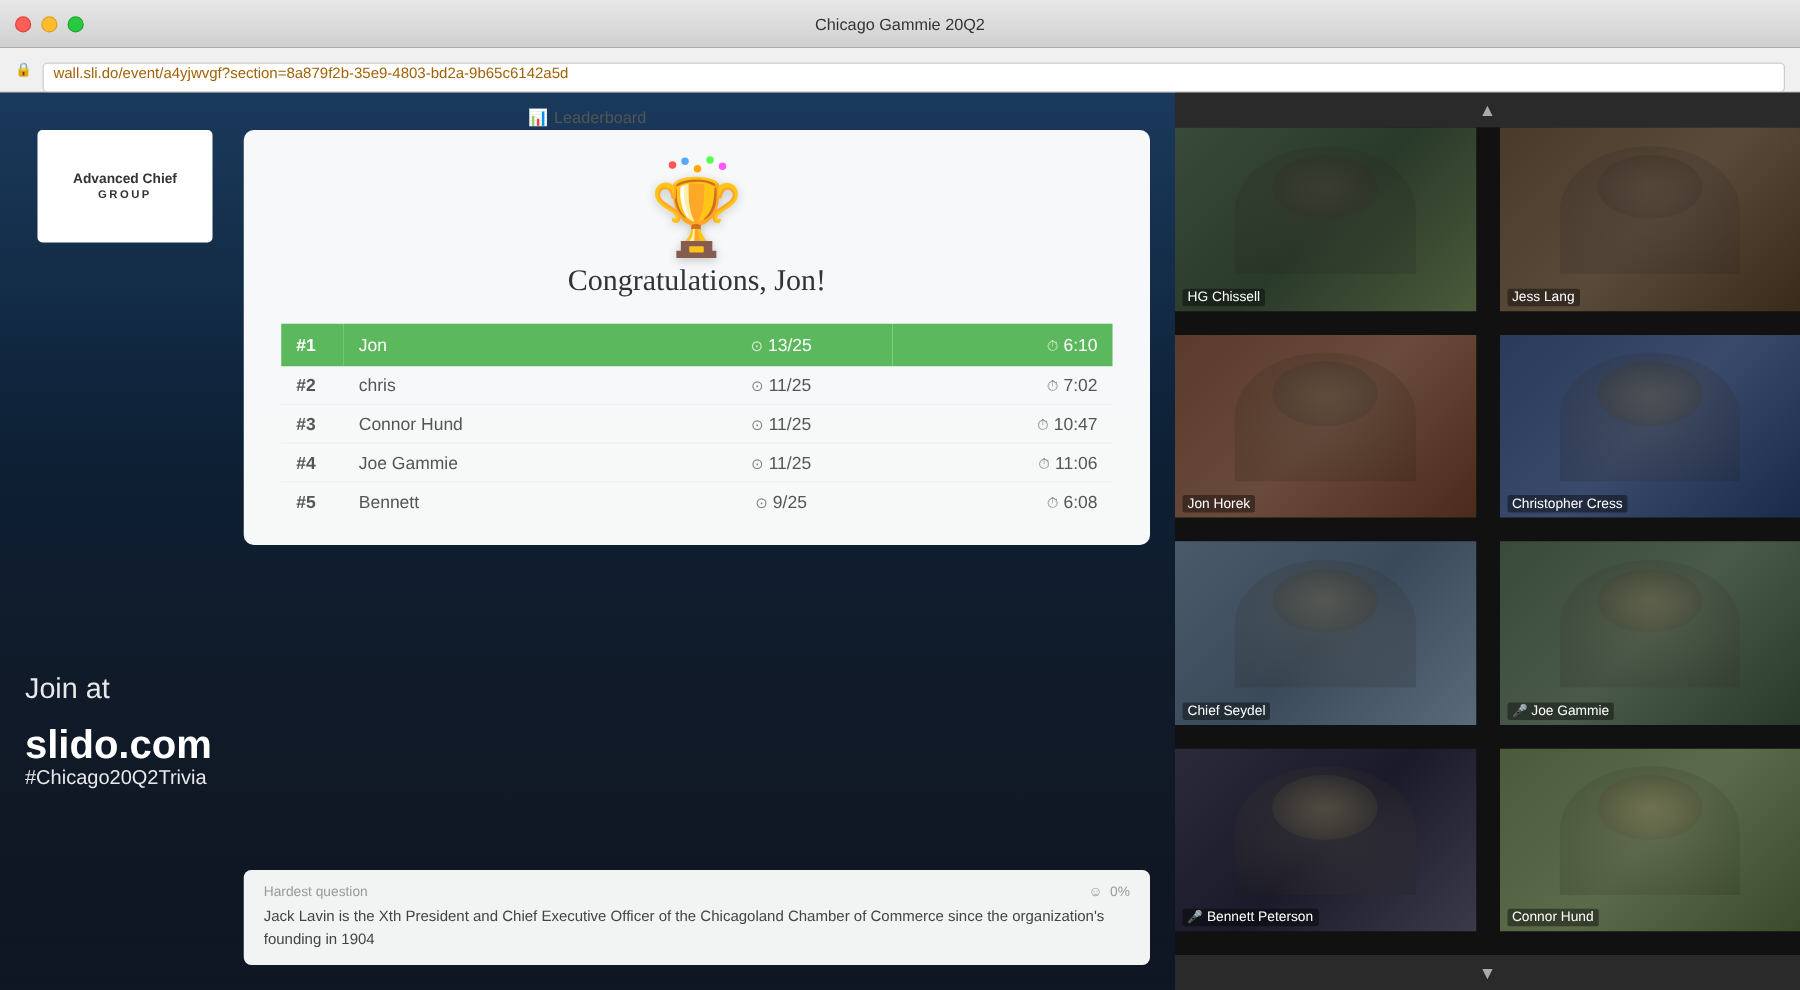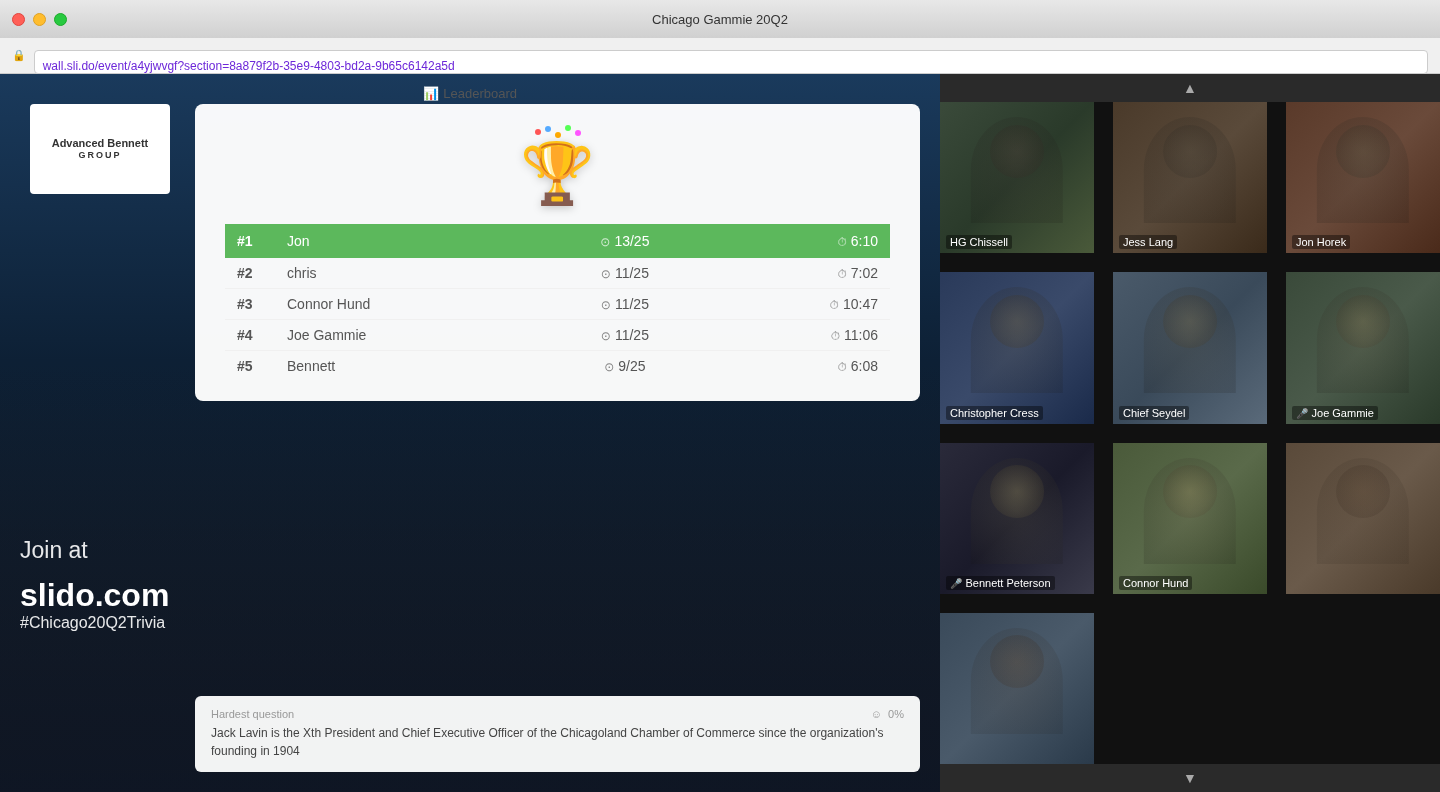--- a/index.html
+++ b/index.html
@@ -57,24 +57,24 @@
       border-bottom: 1px solid #ccc;
       flex-shrink: 0;
     }
     .address-url {
       background: white;
       border: 1px solid #ccc;
       border-radius: 4px;
       height: 24px;
       flex: 1;
       display: flex;
-      align-items: flex-end;
+      align-items: flex-start;
       padding: 0 8px;
       font-size: 12px;
-      color: #6d28d9;
+      color: #a16207;
       margin-top: 12px;
     }
     .lock-icon {
       color: #666;
       font-size: 11px;
     }
 
     
     .main-content {
       display: flex;
@@ -254,21 +254,21 @@
       align-items: center;
       justify-content: center;
       color: #aaa;
       font-size: 14px;
       cursor: pointer;
       flex-shrink: 0;
     }
 
     .video-grid {
       display: grid;
-      grid-template-columns: 1fr 1fr 1fr;
+      grid-template-columns: 1fr 1fr;
       grid-template-rows: repeat(4, 1fr);
       flex: 1;
       gap: 19px;
       background: #111;
     }
 
     .video-cell {
       position: relative;
       background: #2a3a4a;
       overflow: hidden;
@@ -386,41 +386,42 @@
 </div>
 
 <div class="main-content">
 
   <div class="slido-panel">
     <div class="city-bg"></div>
     <div class="city-skyline"></div>
 
     <div class="logo-box">
       <div>
-        <div>Advanced Bennett</div>
+        <div>Advanced Chief</div>
         <div style="font-size:9px;letter-spacing:2px;">GROUP</div>
       </div>
     </div>
 
     <div class="leaderboard-tab">
       <span>📊</span>
       <span>Leaderboard</span>
     </div>
 
     <div class="leaderboard-card">
       <div class="trophy-area">
 
         <div class="confetti-area">
           <div class="confetti-dot" style="background:#f55; margin-top:5px;"></div>
           <div class="confetti-dot" style="background:#5af; margin-top:2px;"></div>
           <div class="confetti-dot" style="background:#fa0; margin-top:8px;"></div>
           <div class="confetti-dot" style="background:#5f5; margin-top:1px;"></div>
           <div class="confetti-dot" style="background:#f5f; margin-top:6px;"></div>
         </div>
         <span class="trophy-icon">🏆</span>
+        <span class="congrats-text">Congratulations, Jon!</span>
       </div>
 
       <table class="lb-table">
         <tbody id="lb-tbody">
         <tr class="lb-first-row">
       <td class="rank-cell">#1</td>
       <td class="name-cell">Jon</td>
       <td class="score-cell"><span class="score-icon">⊙</span>13/25</td>
       <td class="time-cell"><span class="time-icon">⏱</span>6:10</td>
     </tr>

